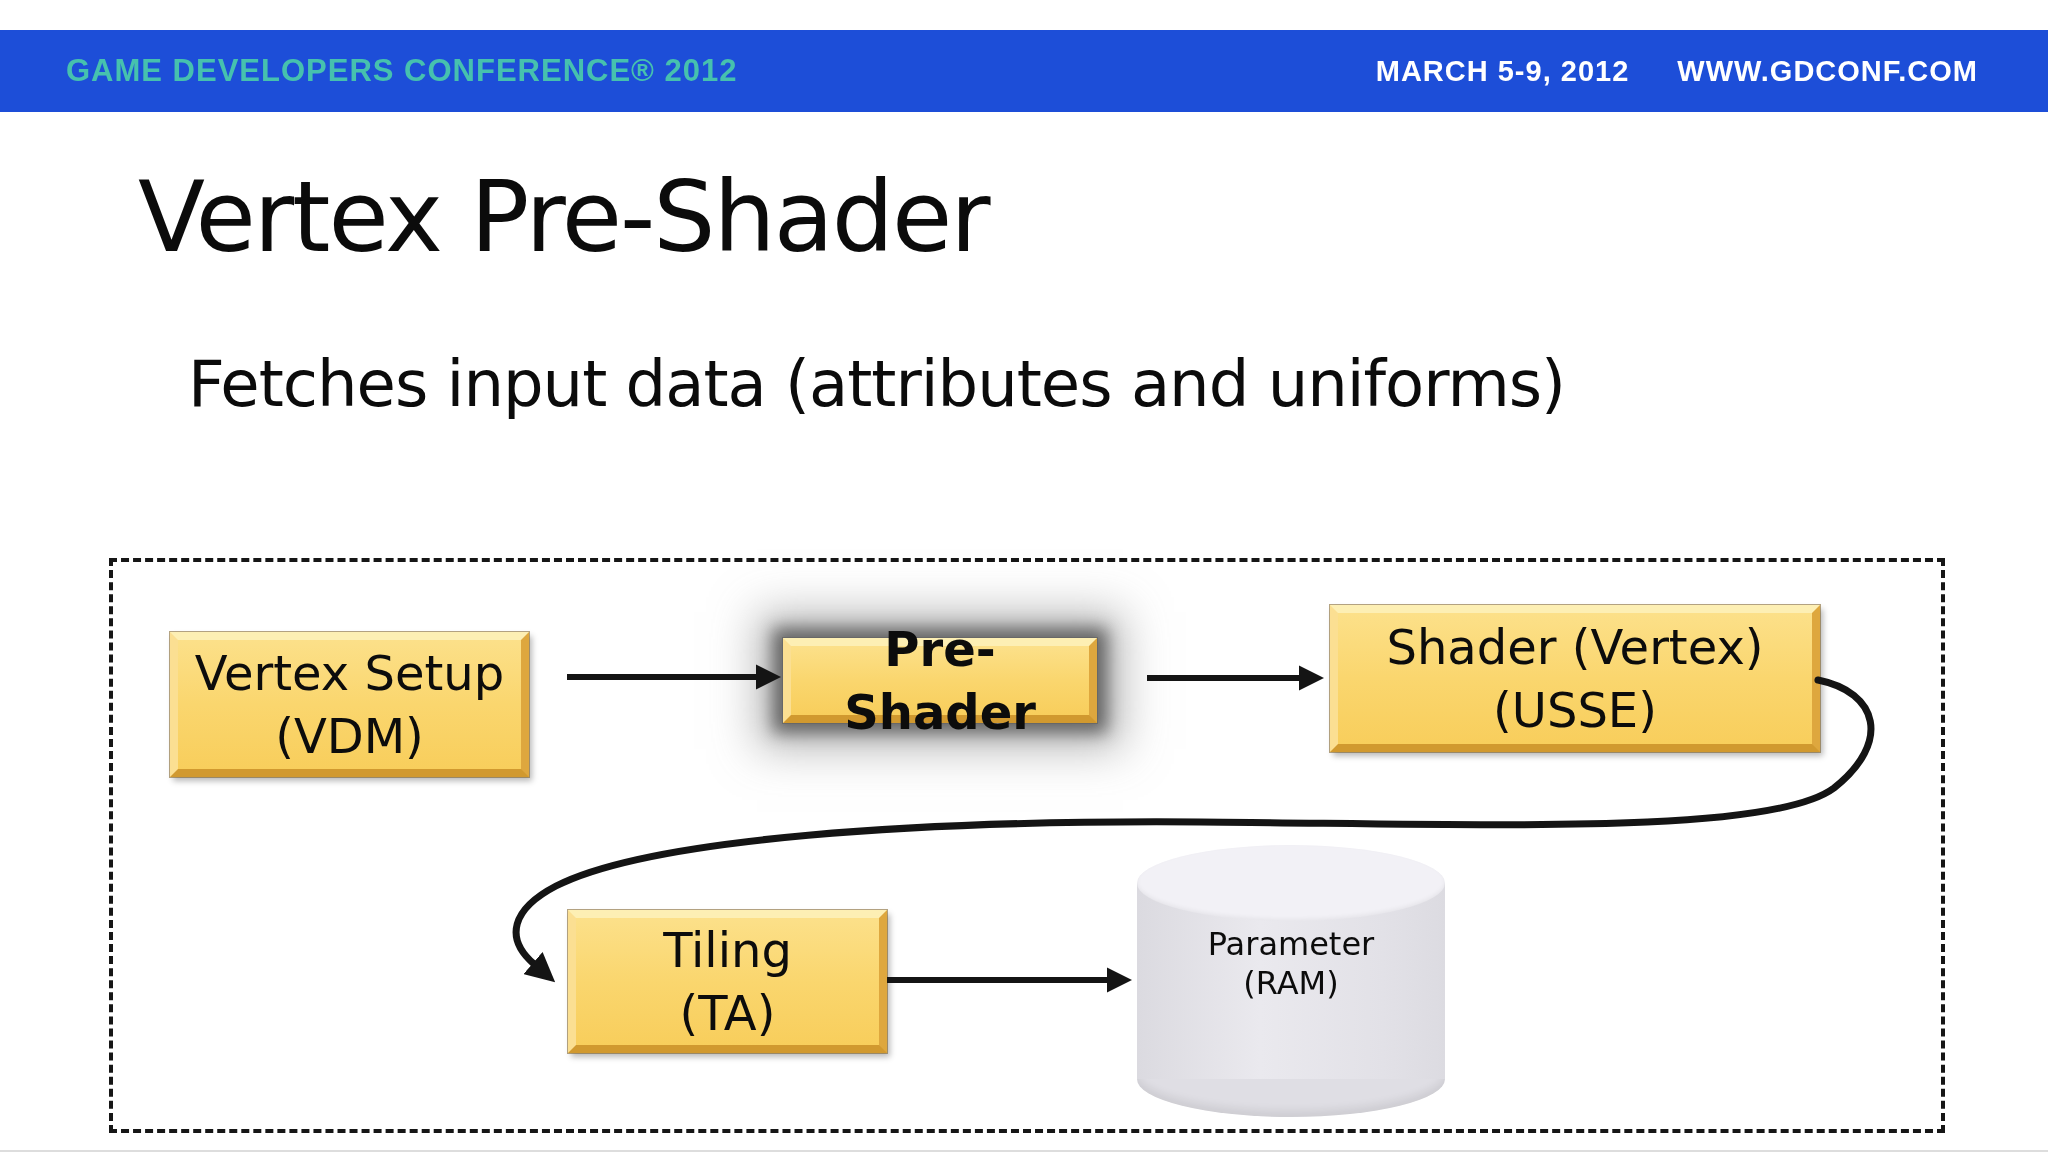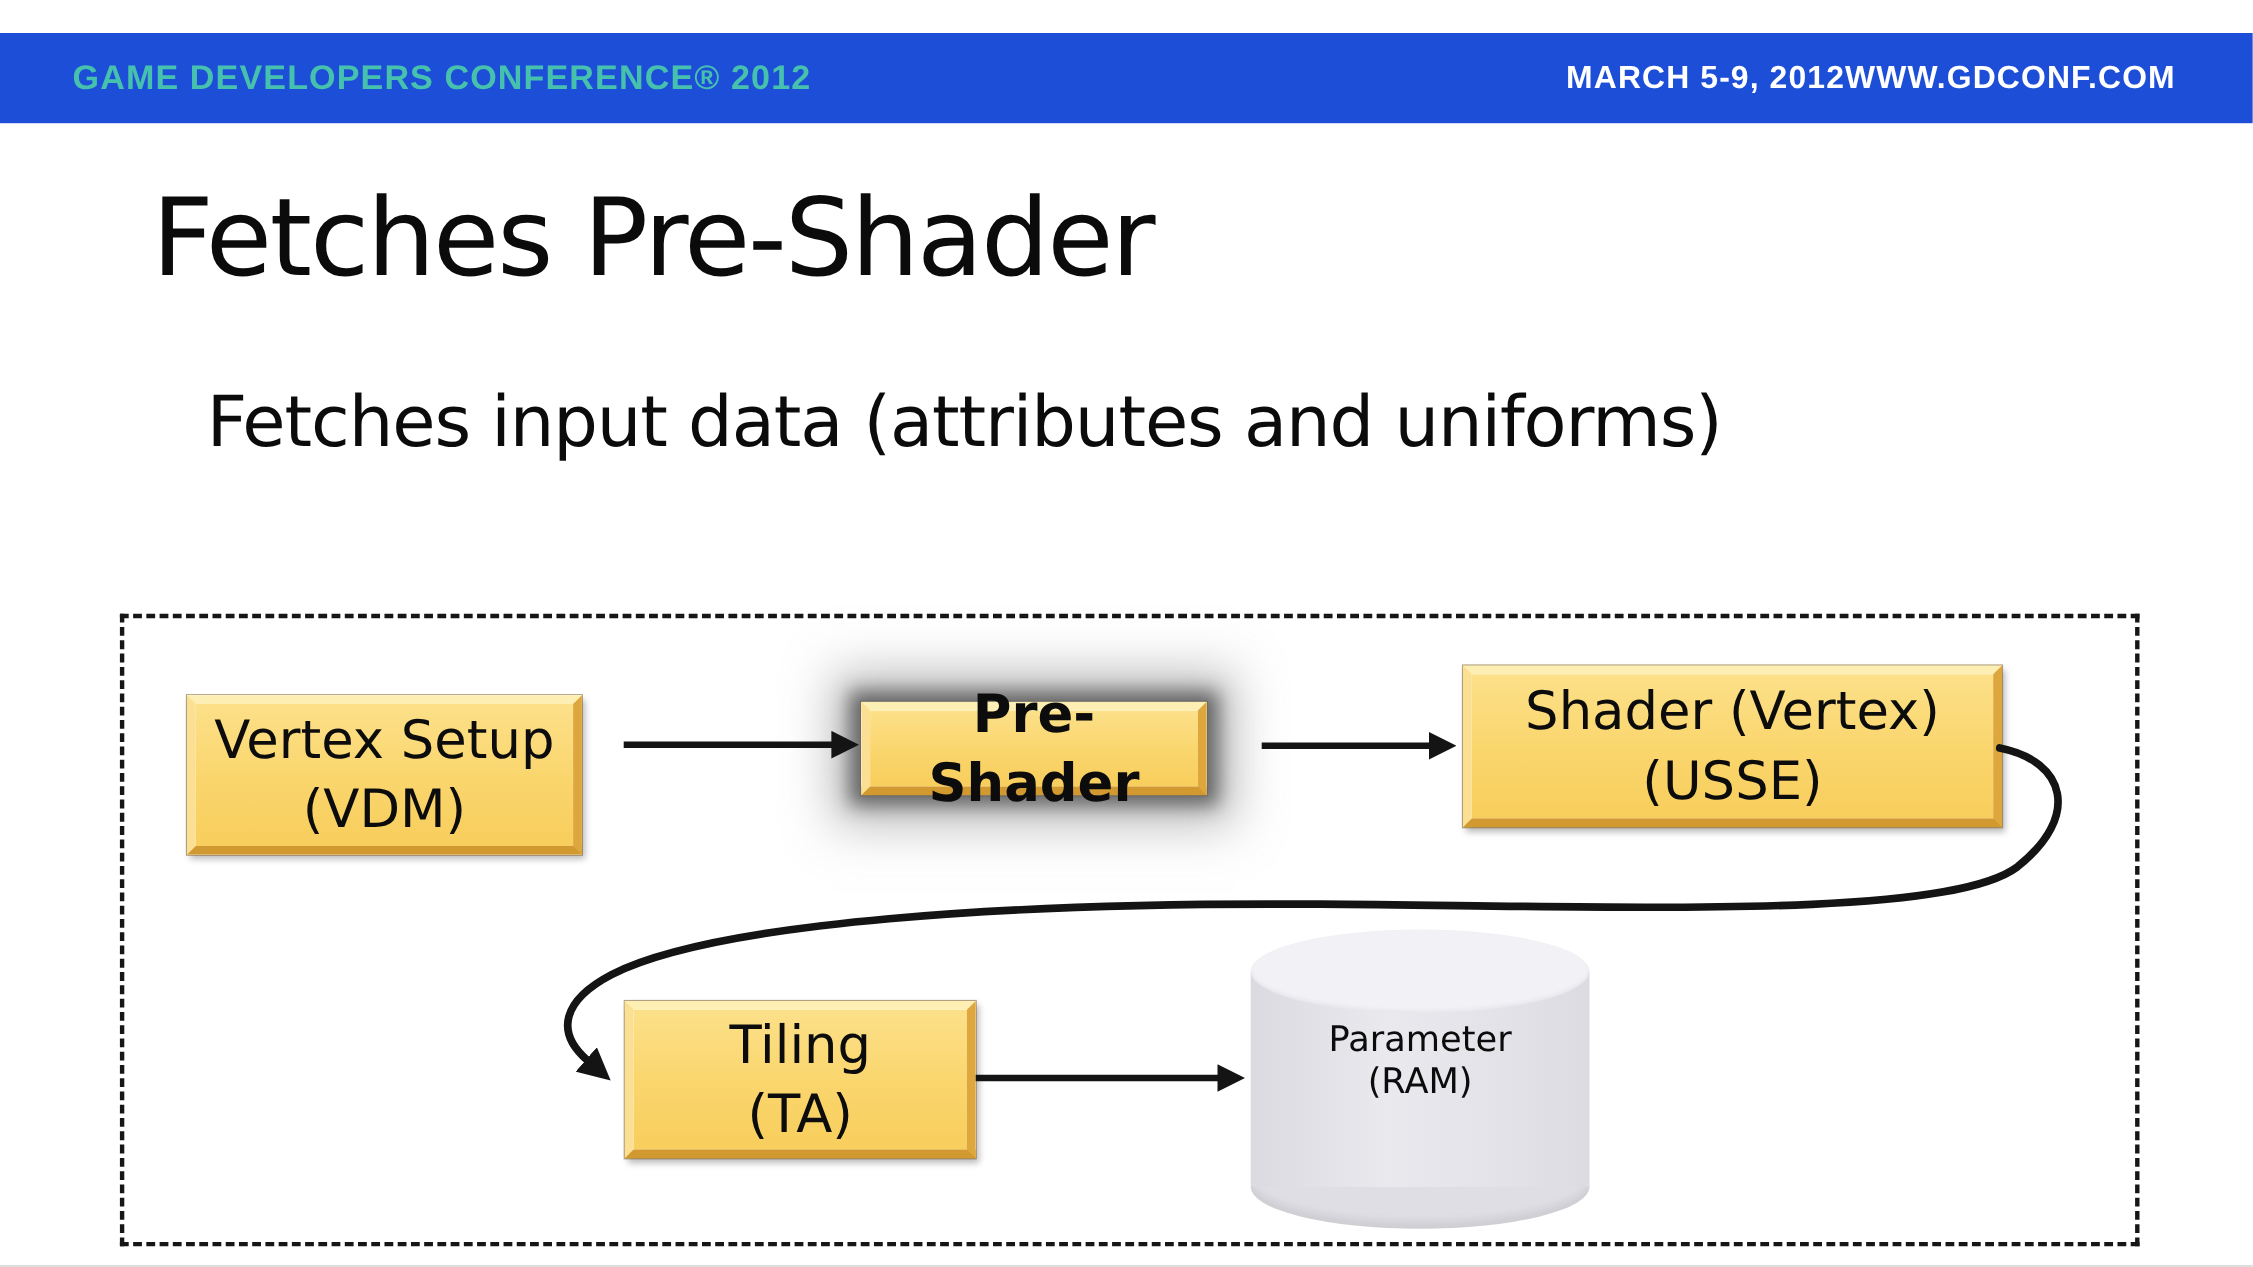--- a/index.html
+++ b/index.html
@@ -9,21 +9,21 @@
   }
   
   .top-strip{position:absolute;left:0;top:0;width:2048px;height:30px;background:#ffffff;}
   .gdc-bar{
     position:absolute;left:0;top:30px;width:2048px;height:82px;background:#1d4ed8;
     display:flex;align-items:center;justify-content:space-between;
     padding:0 70px 0 66px;box-sizing:border-box;
     font-family:"Liberation Sans",sans-serif;font-weight:bold;
   }
   .gdc-brand{color:#46C1AE;font-size:31px;letter-spacing:1px;white-space:nowrap;}
-  .gdc-right{display:flex;color:#ffffff;font-size:29px;letter-spacing:1px;white-space:nowrap;}
+  .gdc-right{display:flex;gap:48px;color:#ffffff;font-size:29px;letter-spacing:1px;white-space:nowrap;}
   
   .slide-title{
     position:absolute;left:138px;top:168px;font-size:98px;letter-spacing:-2px;
     color:#0b0b0b;line-height:1;white-space:nowrap;
   }
   .slide-subtitle{
     position:absolute;left:140px;top:352px;font-size:64px;letter-spacing:-1px;
     color:#0b0b0b;line-height:1;white-space:nowrap;margin-left:48px;
   }
   
@@ -78,21 +78,21 @@
 
 <div class="top-strip"></div>
 <div class="gdc-bar">
   <span class="gdc-brand">GAME DEVELOPERS CONFERENCE® 2012</span>
   <span class="gdc-right">
     <span>MARCH 5-9, 2012</span>
     <span>WWW.GDCONF.COM</span>
   </span>
 </div>
 
-<h1 class="slide-title" style="margin:0;font-weight:normal;">Fetches Pre-Shader</h1>
+<h1 class="slide-title" style="margin:0;font-weight:normal;">Vertex Pre-Shader</h1>
 <div class="slide-subtitle">Fetches input data (attributes and uniforms)</div>
 
 <div class="diagram-frame"></div>
 
 <div class="node process node-vertex-setup">
   <div>Vertex Setup</div>
   <div>(VDM)</div>
 </div>
 
 <div class="node process highlight node-pre-shader">

